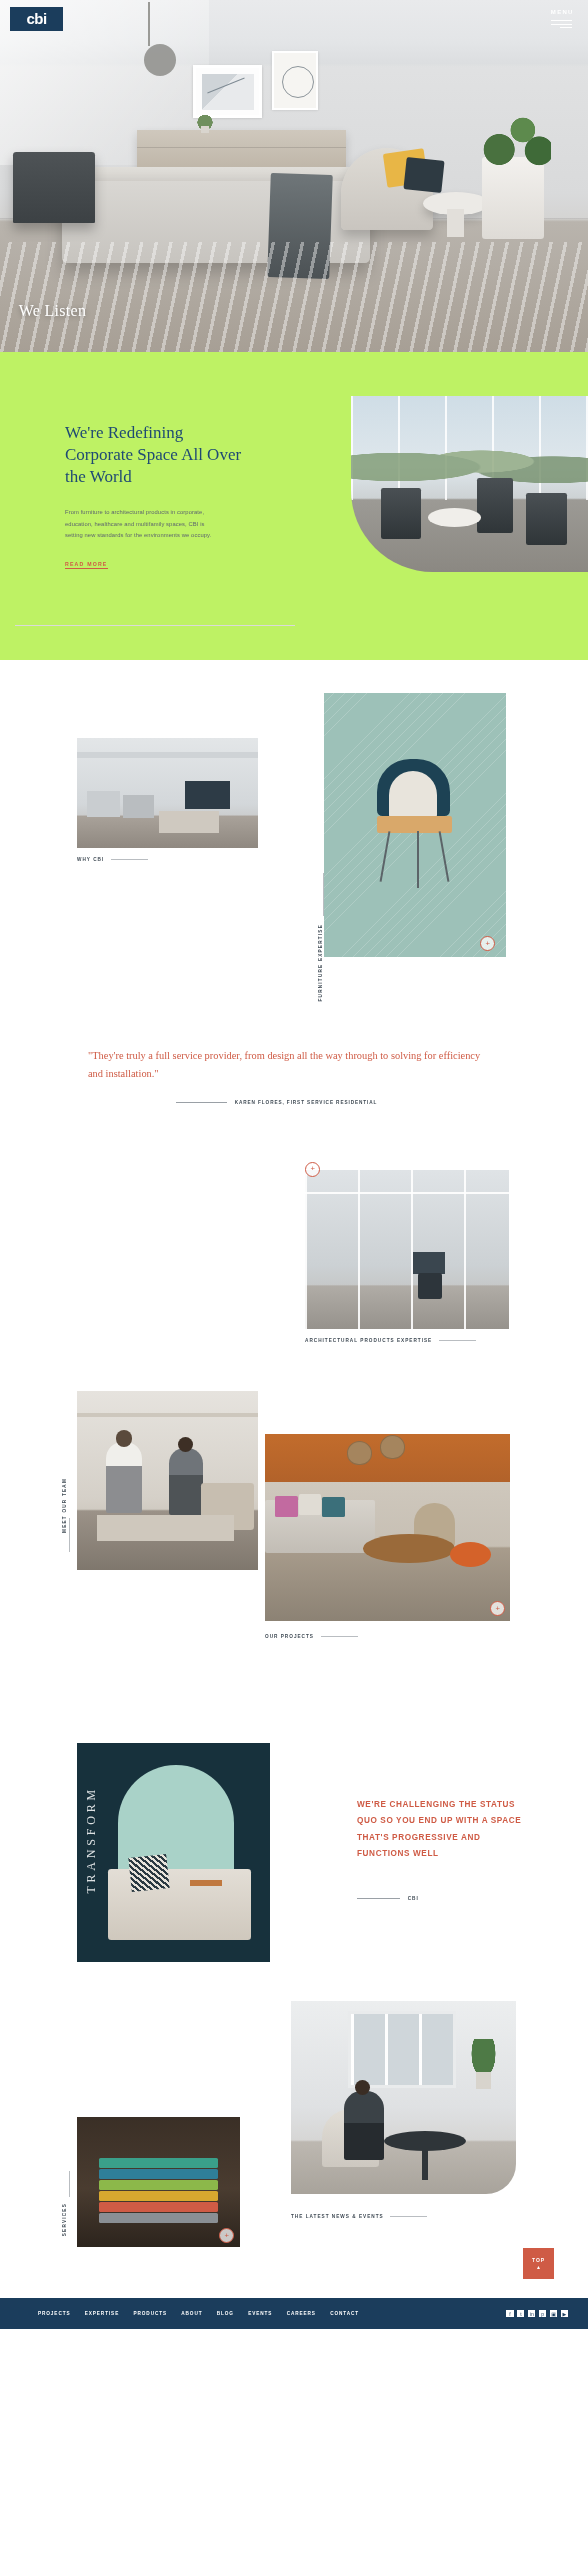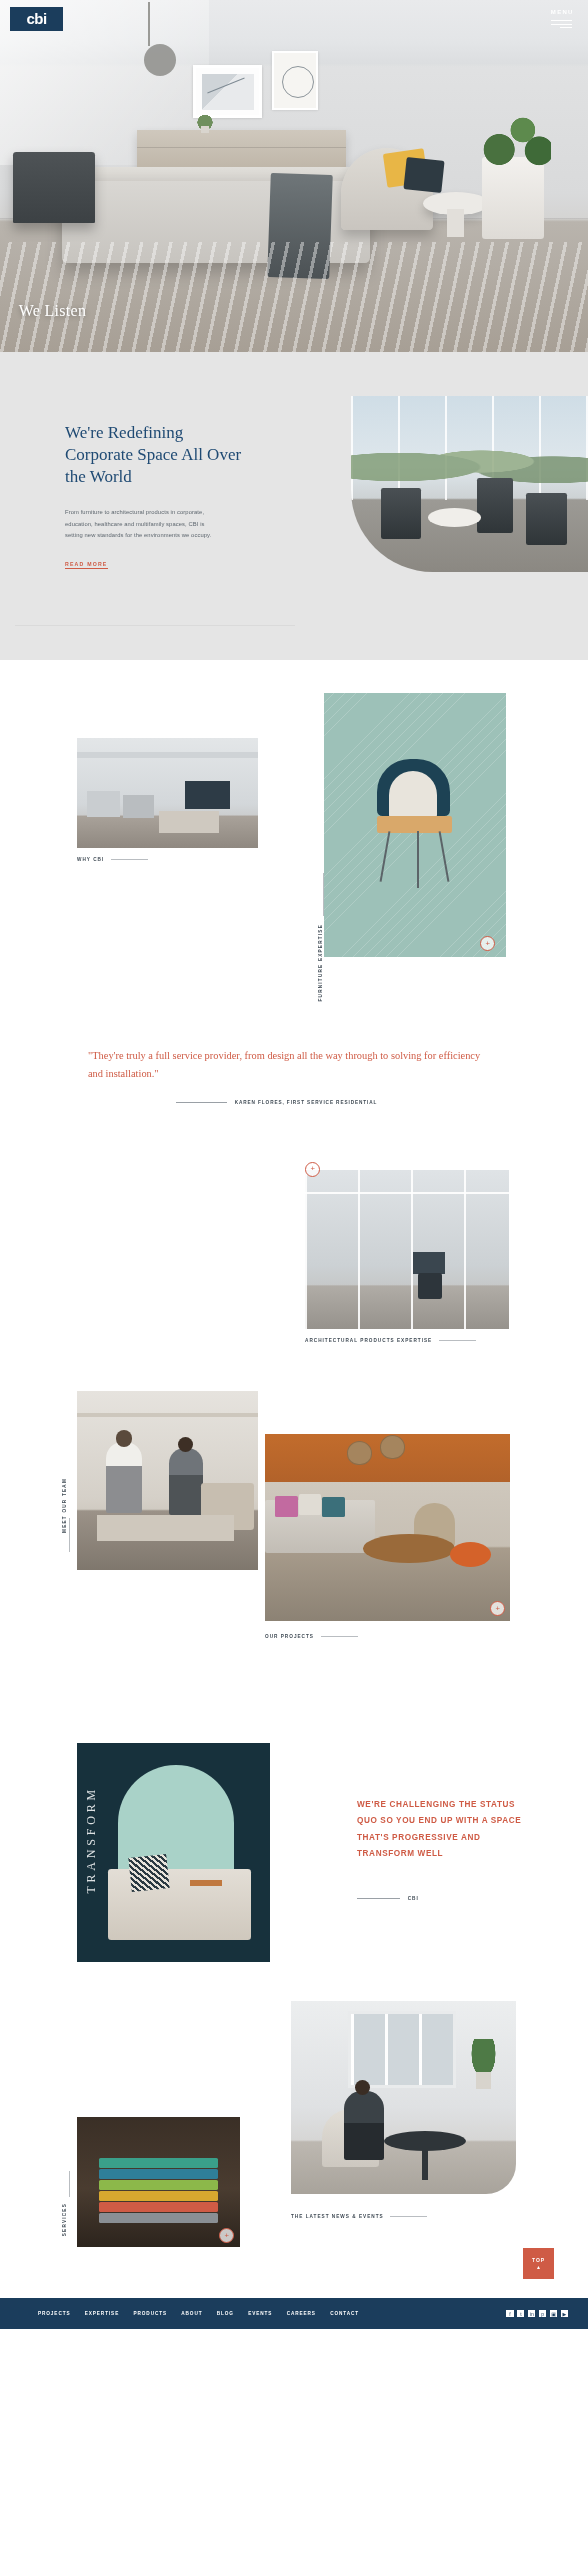--- a/index.html
+++ b/index.html
@@ -187,21 +187,21 @@
   .hero-title {
     position: absolute; left: 18.7px; bottom: 32px;
     color: #fff; font-size: 16px; font-weight: 400;
     font-family: "Liberation Serif", serif;
     letter-spacing: 0.3px;
     text-shadow: 0 1.1px 5.5px rgba(0,0,0,.35);
   }
 
   
   .sec-redefine {
-    position: relative; width: 588px; height: 308px; background: #e5e5e5;
+    position: relative; width: 588px; height: 308px; background: #bef264;
   }
   .sec-redefine .copy { position: absolute; left: 65px; top: 70px; width: 181px; }
   .h2-blue {
     color: #1f4a73; font-family: "Liberation Serif", serif;
     font-size: 17px; line-height: 1.28; font-weight: 400;
   }
   .body-sm {
     margin-top: 20px; color: #5d666e; font-size: 5.8px; line-height: 2.0;
     letter-spacing: 0.1px; width: 159px;
   }
@@ -683,21 +683,21 @@
   <section class="sec-transform">
     <div class="transform-card">
       <div class="arch"></div>
       <div class="sofa2"></div>
       <div class="pilw"></div>
       <div class="bk"></div>
     </div>
     <div class="transform-vlabel">TRANSFORM</div>
 
     <div class="transform-copy">
-      <p class="t">WE'RE CHALLENGING THE STATUS QUO SO YOU END UP WITH A SPACE THAT'S PROGRESSIVE AND TRANSFORM WELL</p>
+      <p class="t">WE'RE CHALLENGING THE STATUS QUO SO YOU END UP WITH A SPACE THAT'S PROGRESSIVE AND FUNCTIONS WELL</p>
     </div>
     <div class="transform-attr">
       <span class="ln"></span>
       <span class="who">CBI</span>
     </div>
   </section>
 
   <section class="sec-services">
     <div class="news-photo">
       <div class="win"></div>

